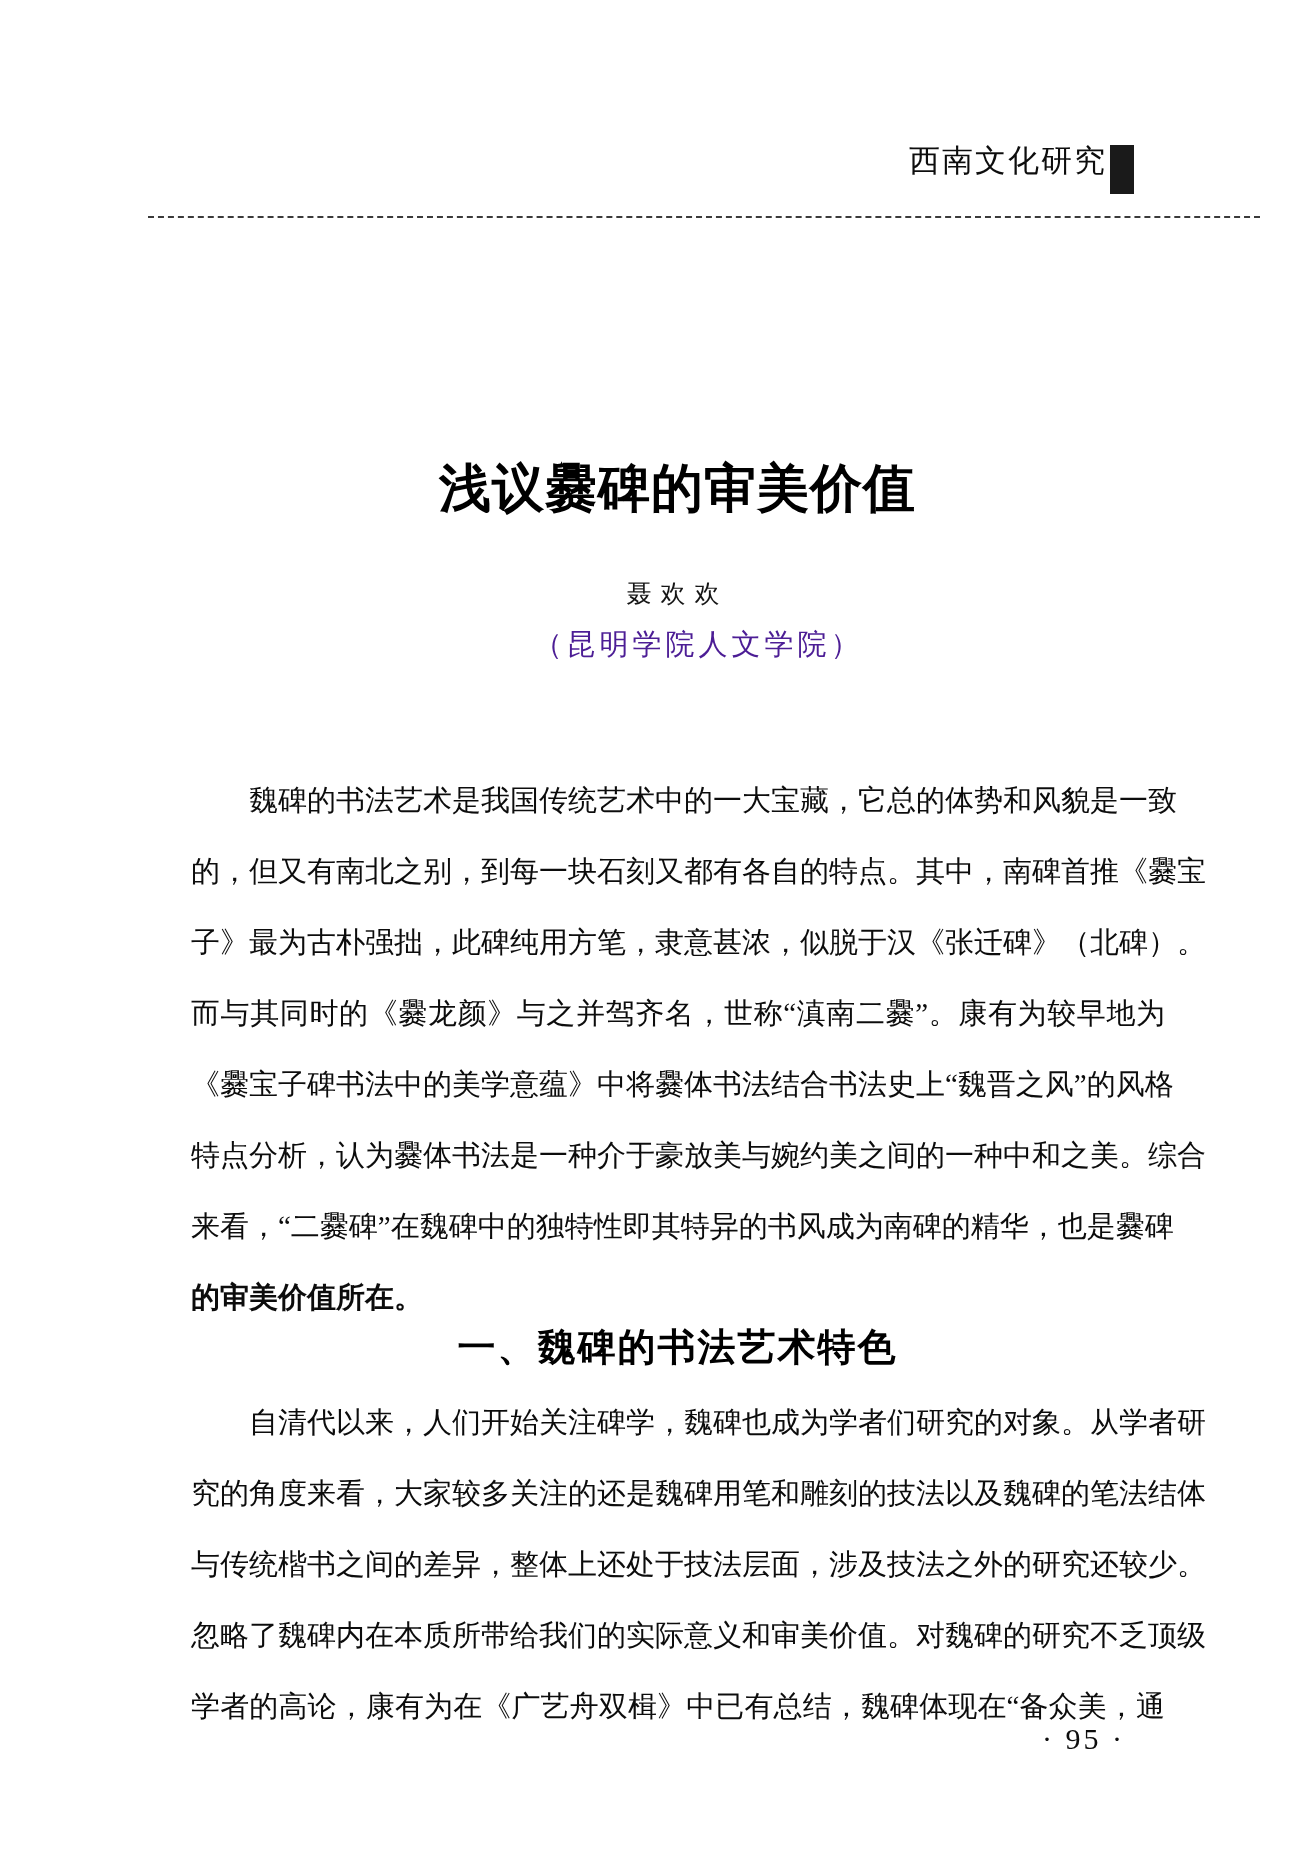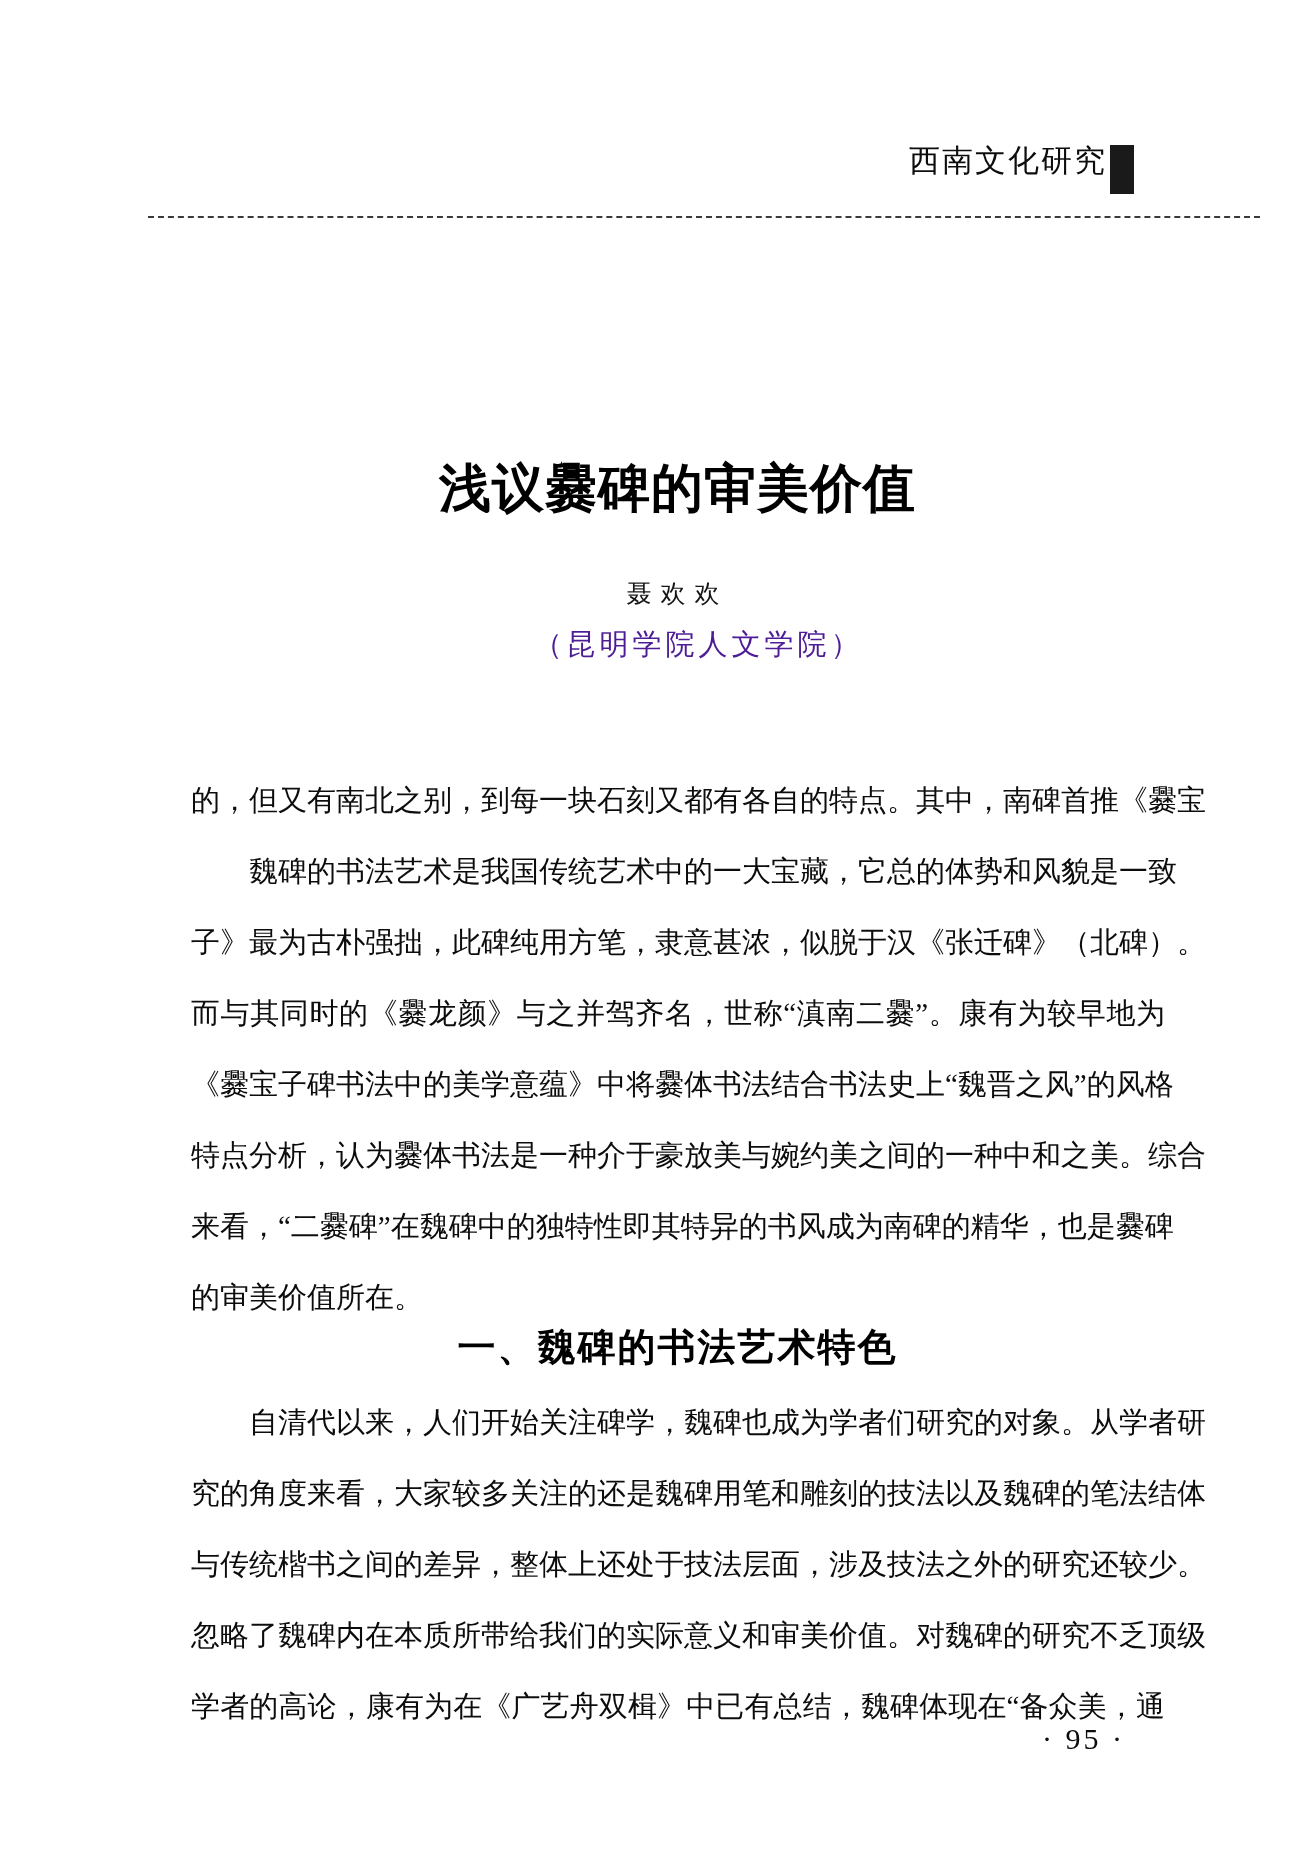--- a/index.html
+++ b/index.html
@@ -85,21 +85,21 @@
   .para-1 { top: 729px; }
   .para-2 { top: 1351px; }
 
   .line {
     text-align: justify;
     text-align-last: justify;
     text-justify: inter-character;
     white-space: nowrap;
   }
   .line.first { text-indent: 58px; }
-  .line.last  { text-align-last: left; }
+  .line.last  { text-align-last: left; font-weight: bold; }
 
   .section-heading {
     position: absolute;
     top: 1250px;
     left: 0;
     width: 100%;
     text-align: center;
     font-family: "Liberation Sans", "DejaVu Sans", sans-serif;
     font-size: 38px;
     font-weight: 700;
@@ -129,22 +129,22 @@
 
   <div class="header-dashed-rule"></div>
 
   <h1 class="article-title">浅议爨碑的审美价值</h1>
 
   <div class="article-author">聂欢欢</div>
 
   <div class="article-affiliation">（昆明学院人文学院）</div>
 
   <div class="body-block para-1">
+      <div class="line first">魏碑的书法艺术是我国传统艺术中的一大宝藏，它总的体势和风貌是一致</div>
       <div class="line">的，但又有南北之别，到每一块石刻又都有各自的特点。其中，南碑首推《爨宝</div>
-      <div class="line first">魏碑的书法艺术是我国传统艺术中的一大宝藏，它总的体势和风貌是一致</div>
       <div class="line">子》最为古朴强拙，此碑纯用方笔，隶意甚浓，似脱于汉《张迁碑》（北碑）。</div>
       <div class="line">而与其同时的《爨龙颜》与之并驾齐名，世称“滇南二爨”。康有为较早地为</div>
       <div class="line">《爨宝子碑书法中的美学意蕴》中将爨体书法结合书法史上“魏晋之风”的风格</div>
       <div class="line">特点分析，认为爨体书法是一种介于豪放美与婉约美之间的一种中和之美。综合</div>
       <div class="line">来看，“二爨碑”在魏碑中的独特性即其特异的书风成为南碑的精华，也是爨碑</div>
       <div class="line last">的审美价值所在。</div>
     </div>
 
   <h2 class="section-heading">一、魏碑的书法艺术特色</h2>
 

